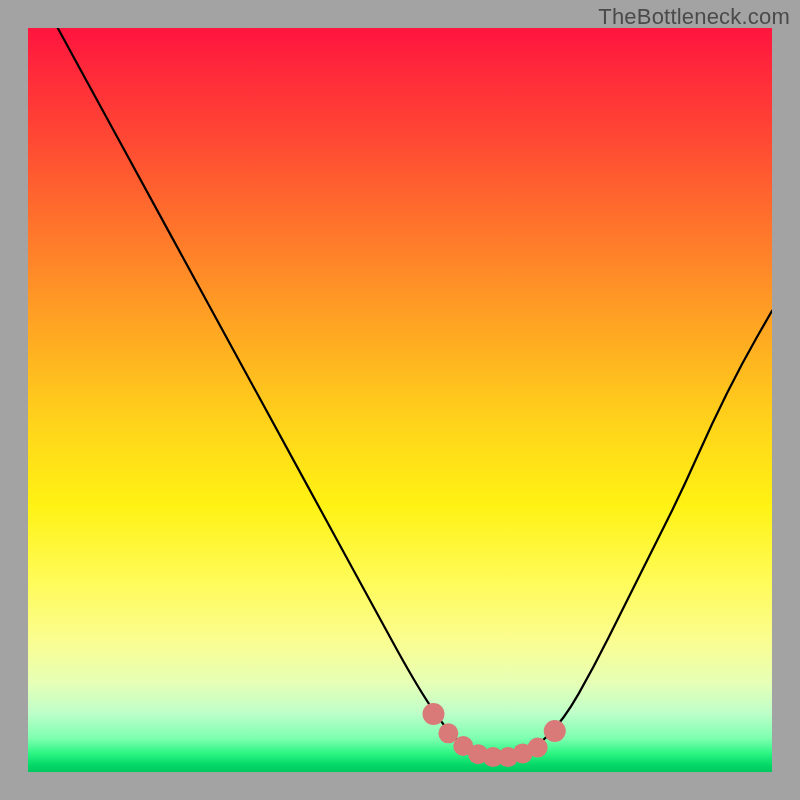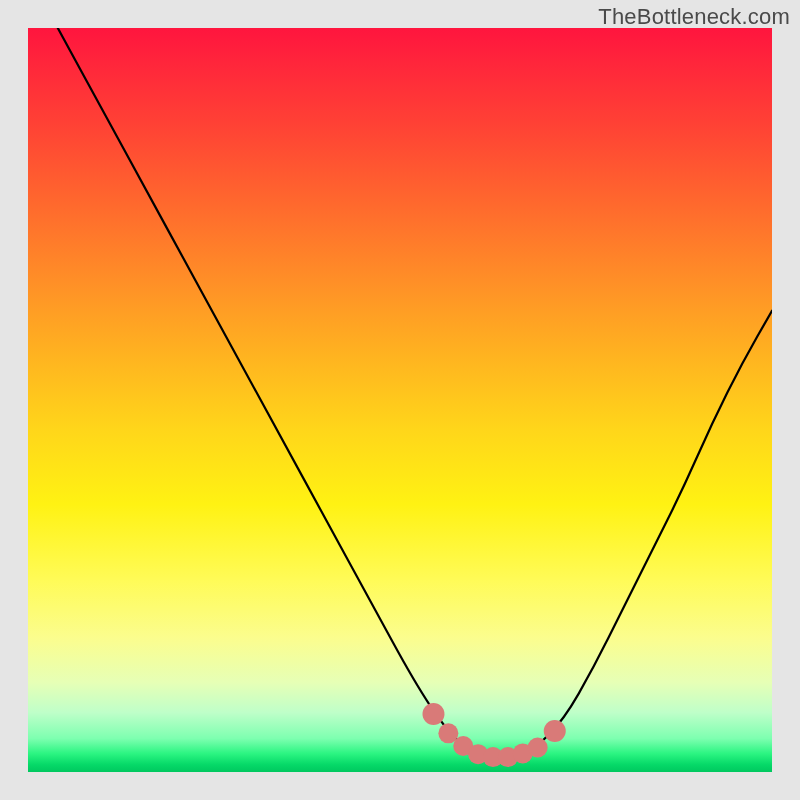--- a/index.html
+++ b/index.html
@@ -1,16 +1,16 @@
 <!DOCTYPE html>
 <html><head>
 <meta charset="utf-8">
 <style>
 html,body{margin:0;padding:0;width:800px;height:800px;overflow:hidden;background:#000;font-family:Arial,Helvetica,sans-serif}
-.frame{position:absolute;left:0;top:0;width:800px;height:800px;background:#e5e5e5}
+.frame{position:absolute;left:0;top:0;width:800px;height:800px;background:#a3a3a3}
 .plot{position:absolute;left:28px;top:28px;width:744px;height:744px;
   background:linear-gradient(to bottom,
     #ff153e 0%,
     #ff2a3a 6%,
     #ff4534 14%,
     #ff6a2d 24%,
     #ff8f27 34%,
     #ffb320 44%,
     #ffd61a 54%,
     #fff213 64%,

